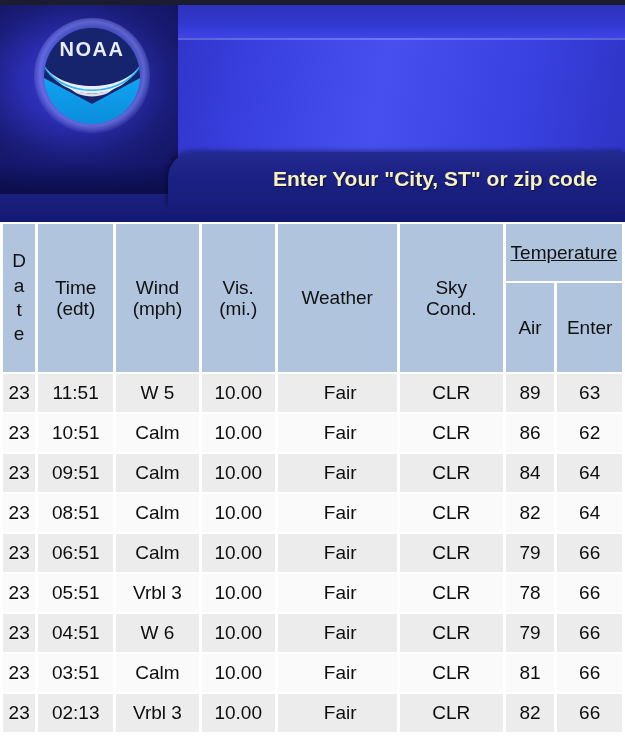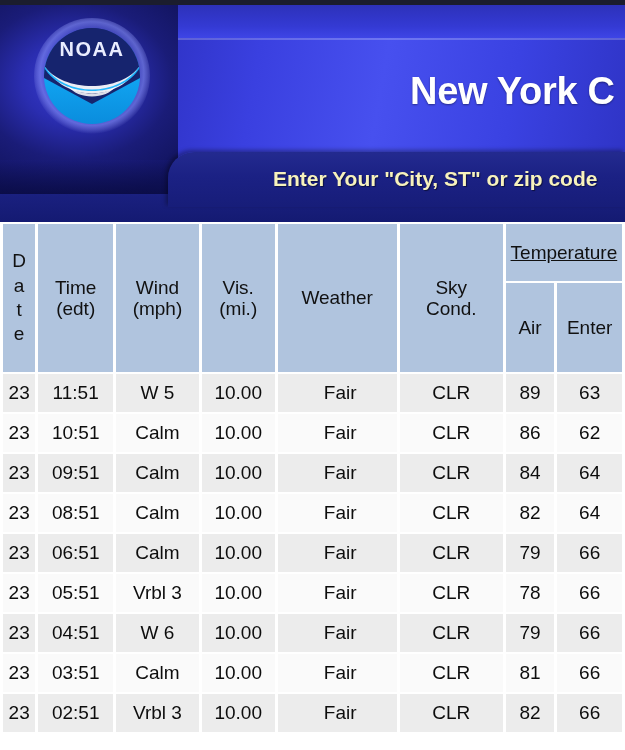--- a/index.html
+++ b/index.html
@@ -206,21 +206,20 @@
         <path d="M22 18 H118 V70 L70 96 L22 70 Z" fill="#16246e"></path>
         <path d="M20 54 C 40 96, 100 96, 120 54 C 104 86, 36 86, 20 54 Z" fill="#ffffff" opacity=".92"></path>
         <path d="M18 50 C 36 92, 104 92, 122 50 C 110 94, 30 94, 18 50 Z" fill="#0fb2ff" opacity=".9"></path>
         <path d="M46 78 C 58 88, 82 88, 94 78 C 84 92, 56 92, 46 78 Z" fill="#ffffff" opacity=".85"></path>
       </g>
       <text x="70" y="48" text-anchor="middle" fill="#e9edff" font-family="Liberation Sans, sans-serif" font-size="20" font-weight="bold" letter-spacing="1.5">NOAA</text>
     </svg>
   </div>
 
 
-  <div class="banner-city">New York C</div>
 
   <div class="banner-searchbar">
     <div class="banner-searchbar-label">Enter Your "City, ST" or zip code</div>
   </div>
 </div>
 
 <table class="obs-table">
   <colgroup>
     <col class="col-date">
       <col class="col-time">
@@ -339,21 +338,21 @@
         <td>03:51</td>
         <td>Calm</td>
         <td>10.00</td>
         <td class="cell-weather">Fair</td>
         <td>CLR</td>
         <td>81</td>
         <td>66</td>
       </tr>
       <tr class="row-odd">
         <td>23</td>
-        <td>02:51</td>
+        <td>02:13</td>
         <td>Vrbl 3</td>
         <td>10.00</td>
         <td class="cell-weather">Fair</td>
         <td>CLR</td>
         <td>82</td>
         <td>66</td>
       </tr>
     </tbody>
 </table>
 

